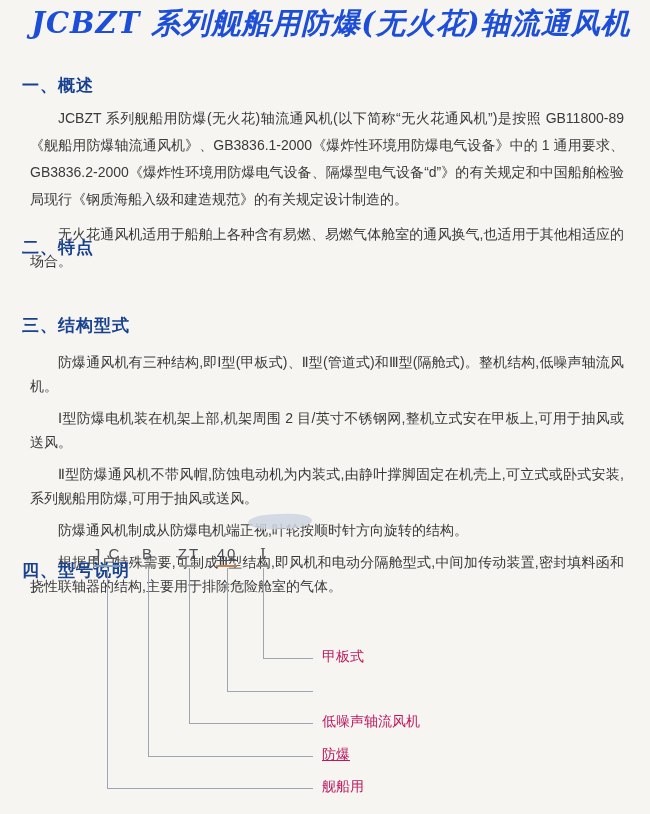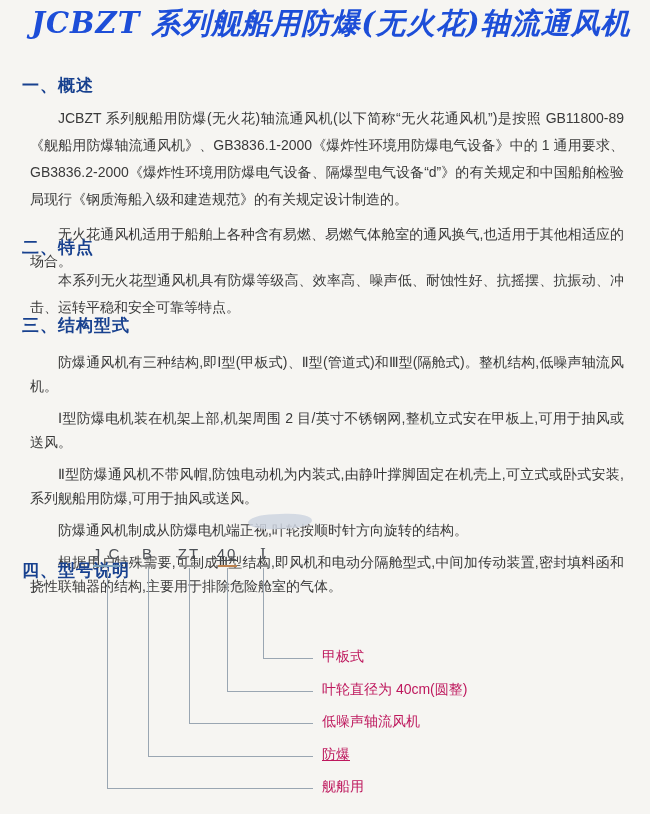--- a/index.html
+++ b/index.html
@@ -60,23 +60,20 @@
 <section class="sec sec1">
   <h2>一、概述</h2>
   <div>
       <p>JCBZT 系列舰船用防爆(无火花)轴流通风机(以下简称“无火花通风机”)是按照 GB11800-89《舰船用防爆轴流通风机》、GB3836.1-2000《爆炸性环境用防爆电气设备》中的 1 通用要求、GB3836.2-2000《爆炸性环境用防爆电气设备、隔爆型电气设备“d”》的有关规定和中国船舶检验局现行《钢质海船入级和建造规范》的有关规定设计制造的。</p>
       <p>无火花通风机适用于船舶上各种含有易燃、易燃气体舱室的通风换气,也适用于其他相适应的场合。</p>
     </div>
 </section>
 
 <section class="sec sec2">
   <h2>二、特点</h2>
-  <div>
-      <p>本系列无火花型通风机具有防爆等级高、效率高、噪声低、耐蚀性好、抗摇摆、抗振动、冲击、运转平稳和安全可靠等特点。</p>
-    </div>
 </section>
 
 <section class="sec sec3">
   <h2>三、结构型式</h2>
   <div>
       <p>防爆通风机有三种结构,即Ⅰ型(甲板式)、Ⅱ型(管道式)和Ⅲ型(隔舱式)。整机结构,低噪声轴流风机。</p>
       <p>Ⅰ型防爆电机装在机架上部,机架周围 2 目/英寸不锈钢网,整机立式安在甲板上,可用于抽风或送风。</p>
       <p>Ⅱ型防爆通风机不带风帽,防蚀电动机为内装式,由静叶撑脚固定在机壳上,可立式或卧式安装,系列舰船用防爆,可用于抽风或送风。</p>
       <p>防爆通风机制成从防爆电机端正视,叶轮按顺时针方向旋转的结构。</p>
       <p>根据用户特殊需要,可制成Ⅲ型结构,即风机和电动分隔舱型式,中间加传动装置,密封填料函和挠性联轴器的结构,主要用于排除危险舱室的气体。</p>
@@ -98,18 +95,17 @@
     <div class="ul" style="left: 140.5px; width: 15px; background: rgb(154, 154, 154);"></div>
     <div class="conn" style="left: 148px; width: 164px; height: 188px;"></div>
     <div class="lbl" style="left: 322px; top: 201px; text-decoration: underline;">防爆</div>
     <span class="code" style="left: 189px;">ZT</span>
     <div class="ul" style="left: 178.5px; width: 21px; background: rgb(154, 154, 154);"></div>
     <div class="conn" style="left: 189px; width: 123px; height: 155px;"></div>
     <div class="lbl" style="left: 322px; top: 168px;">低噪声轴流风机</div>
     <span class="code" style="left: 227px; text-decoration: underline;">40</span>
     <div class="ul" style="left: 217.5px; width: 19px; background: rgb(191, 131, 80);"></div>
     <div class="conn" style="left: 227px; width: 85px; height: 123px;"></div>
-    <div class="lbl" style="left: 322px; top: 136px;">叶轮直径为 40cm(圆整)</div>
     <span class="code" style="left: 263px;">Ⅰ</span>
     <div class="ul" style="left: 256px; width: 14px; background: rgb(143, 143, 143);"></div>
     <div class="conn" style="left: 263px; width: 49px; height: 90px;"></div>
     <div class="lbl" style="left: 322px; top: 103px;">甲板式</div>
   </div>
 
 </body></html>

